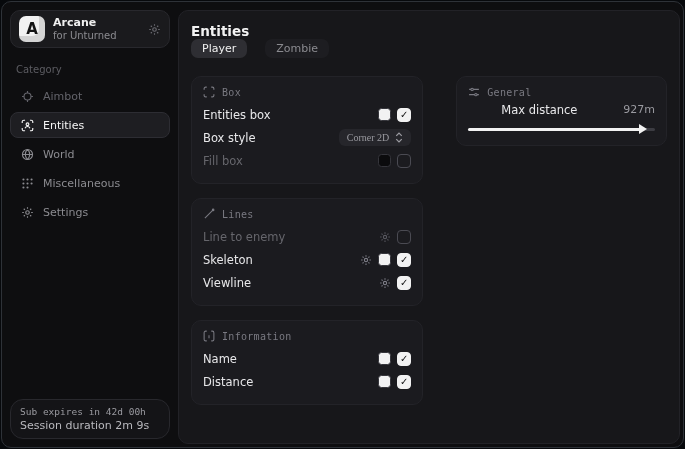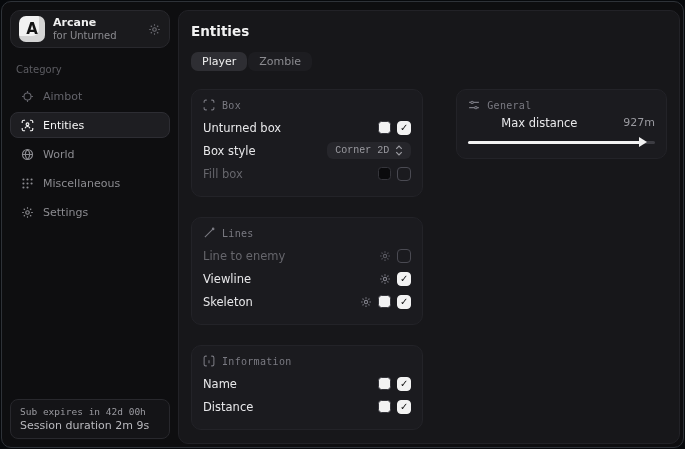--- a/index.html
+++ b/index.html
@@ -27,38 +27,38 @@
   .nav { display:flex; flex-direction:column; gap:3px; }
   .nav-item {
     display:flex; align-items:center; gap:9px; height:26px; padding:0 9px;
     border-radius:8px; color:#8b8b90; font-size:11px; border:1px solid transparent; cursor:default;
   }
   .nav-item.dim { color:#63636a; }
   .nav-item.active { background:#1e1e22; border-color:#2d2d33; color:#f5f5f5; }
   .nav-item .ic { display:flex; width:14px; justify-content:center; }
   .spacer { flex:1; }
   .sub-card {
-    border:1px solid #28282d; border-radius:8px; padding:6px 9px; background:#141417;
+    border:1px solid #28282d; border-radius:13px; padding:6px 9px; background:#141417;
     display:flex; flex-direction:column; gap:2px;
   }
   .sub-line1 { font-family:"DejaVu Sans Mono", monospace; font-size:9.5px; color:#9a9aa0; white-space:nowrap; }
   .sub-line2 { font-size:11px; font-weight:normal; color:#b9b9be; }
   
   .main {
     position:absolute; left:176px; top:8px; right:3px; bottom:3px;
     background:#17171a; border:1px solid #222227; border-radius:10px; padding:12px 12px;
   }
   .page-title { font-size:13.5px; font-weight:bold; color:#f2f2f2; }
-  .tabs { display:flex; gap:1px; margin-top:13px; }
+  .tabs { display:flex; gap:18px; }
   .tab {
     font-size:11px; padding:3px 11px; border-radius:7px; color:#8b8b90; background:#1d1d21; cursor:default;
   }
   .tab.active { background:#2e2e33; color:#f0f0f0; }
   .columns { display:flex; gap:10px; margin-top:18px; align-items:flex-start; }
-  .col-left  { width:238px; display:flex; flex-direction:column; gap:20px; }
+  .col-left  { width:238px; display:flex; flex-direction:column; gap:14px; }
   .col-right { width:239px;padding-left:23px; }
   .card {
     background:#1b1b1f; border:1px solid #232328; border-radius:10px; padding:9px 11px 11px 11px;
   }
   .card-head {
     display:flex; align-items:center; gap:7px; color:#7a7a82;
     font-family:"DejaVu Sans Mono", monospace; font-size:10px; margin-bottom:5px; letter-spacing:.3px;
   }
   .row { display:flex; align-items:center; height:23px; }
   .row-label { flex:1; font-size:11.5px; color:#e8e8ea; }
@@ -66,21 +66,21 @@
   .controls { display:flex; align-items:center; gap:6px; }
   .swatch { width:13px; height:13px; border-radius:3.5px; border:1px solid #35353b; }
   .checkbox {
     width:14px; height:14px; border-radius:4px; border:1px solid #4a4a52;
     display:flex; align-items:center; justify-content:center; cursor:pointer;
   }
   .checkbox.checked { background:#f2f2f2; border-color:#f2f2f2; }
   .checkbox.checked::after { content:"✓"; font-size:10px; font-weight:bold; color:#141414; line-height:1; }
   .dropdown {
     display:flex; align-items:center; gap:6px; background:#26262b; border-radius:6px;
-    padding:3px 8px; font-family:Liberation Mono, monospace; font-size:10px; color:#9a9aa0; cursor:pointer;
+    padding:3px 8px; font-family:Liberation Serif, serif; font-size:10px; color:#9a9aa0; cursor:pointer;
   }
   .row.disabled .dropdown { background:#202025; color:#6a6a72; }
   .gear-btn { display:flex; color:#80808a; cursor:pointer; }
   .row.disabled .gear-btn { color:#5a5a62; }
   
   .gen-row { display:flex; margin-top:4px;margin-left:33px; }
   .gen-label { flex:1; font-size:11.5px; color:#e8e8ea; }
   .gen-value { font-size:11px; color:#9a9aa0; }
   .slider { position:relative; height:10px; margin-top:7px; cursor:pointer; }
   .slider-track { position:absolute; top:4px; left:0; right:0; height:3px; border-radius:2px; background:#3c3c42; }
@@ -193,21 +193,21 @@
           <div class="card-head">
             <span>
               <svg width="12" height="12" viewBox="0 0 16 16" fill="none" stroke="currentColor" stroke-width="1.5">
                 <path d="M1.5 5V3.5A2 2 0 0 1 3.5 1.5H5M11 1.5h1.5a2 2 0 0 1 2 2V5M14.5 11v1.5a2 2 0 0 1-2 2H11M5 14.5H3.5a2 2 0 0 1-2-2V11"></path>
               </svg>
             </span>
             <span>Box</span>
           </div>
 
           <div class="row">
-            <span class="row-label">Unturned box</span>
+            <span class="row-label">Entities box</span>
             <span class="controls">
               <span class="swatch" style="background: rgb(242, 242, 242);"></span>
               <span class="checkbox checked"></span>
             </span>
           </div>
 
           <div class="row">
             <span class="row-label">Box style</span>
             <span class="controls">
               <span class="dropdown">
@@ -249,42 +249,42 @@
                 <svg width="12" height="12" viewBox="0 0 16 16" fill="none" stroke="currentColor" stroke-width="1.4">
                   <circle cx="8" cy="8" r="2.2"></circle>
                     <path d="M8 1.5v2M8 12.5v2M1.5 8h2M12.5 8h2M3.4 3.4l1.4 1.4M11.2 11.2l1.4 1.4M12.6 3.4l-1.4 1.4M4.8 11.2l-1.4 1.4"></path>
                 </svg>
               </span>
               <span class="checkbox"></span>
             </span>
           </div>
 
           <div class="row">
-            <span class="row-label">Viewline</span>
-            <span class="controls">
-              <span class="gear-btn">
-                <svg width="12" height="12" viewBox="0 0 16 16" fill="none" stroke="currentColor" stroke-width="1.4">
-                  <circle cx="8" cy="8" r="2.2"></circle>
-                    <path d="M8 1.5v2M8 12.5v2M1.5 8h2M12.5 8h2M3.4 3.4l1.4 1.4M11.2 11.2l1.4 1.4M12.6 3.4l-1.4 1.4M4.8 11.2l-1.4 1.4"></path>
-                </svg>
-              </span>
-              <span class="checkbox checked"></span>
-            </span>
-          </div>
-
-          <div class="row">
             <span class="row-label">Skeleton</span>
             <span class="controls">
               <span class="gear-btn">
                 <svg width="12" height="12" viewBox="0 0 16 16" fill="none" stroke="currentColor" stroke-width="1.4">
                   <circle cx="8" cy="8" r="2.2"></circle>
                     <path d="M8 1.5v2M8 12.5v2M1.5 8h2M12.5 8h2M3.4 3.4l1.4 1.4M11.2 11.2l1.4 1.4M12.6 3.4l-1.4 1.4M4.8 11.2l-1.4 1.4"></path>
                 </svg>
               </span>
               <span class="swatch" style="background: rgb(242, 242, 242);"></span>
+              <span class="checkbox checked"></span>
+            </span>
+          </div>
+
+          <div class="row">
+            <span class="row-label">Viewline</span>
+            <span class="controls">
+              <span class="gear-btn">
+                <svg width="12" height="12" viewBox="0 0 16 16" fill="none" stroke="currentColor" stroke-width="1.4">
+                  <circle cx="8" cy="8" r="2.2"></circle>
+                    <path d="M8 1.5v2M8 12.5v2M1.5 8h2M12.5 8h2M3.4 3.4l1.4 1.4M11.2 11.2l1.4 1.4M12.6 3.4l-1.4 1.4M4.8 11.2l-1.4 1.4"></path>
+                </svg>
+              </span>
               <span class="checkbox checked"></span>
             </span>
           </div>
         </div>
 
         <div class="card">
           <div class="card-head">
             <span>
               <svg width="12" height="12" viewBox="0 0 16 16" fill="none" stroke="currentColor" stroke-width="1.4">
                 <path d="M5 1.5H3.5a2 2 0 0 0-2 2v9a2 2 0 0 0 2 2H5M11 1.5h1.5a2 2 0 0 1 2 2v9a2 2 0 0 1-2 2H11"></path>

